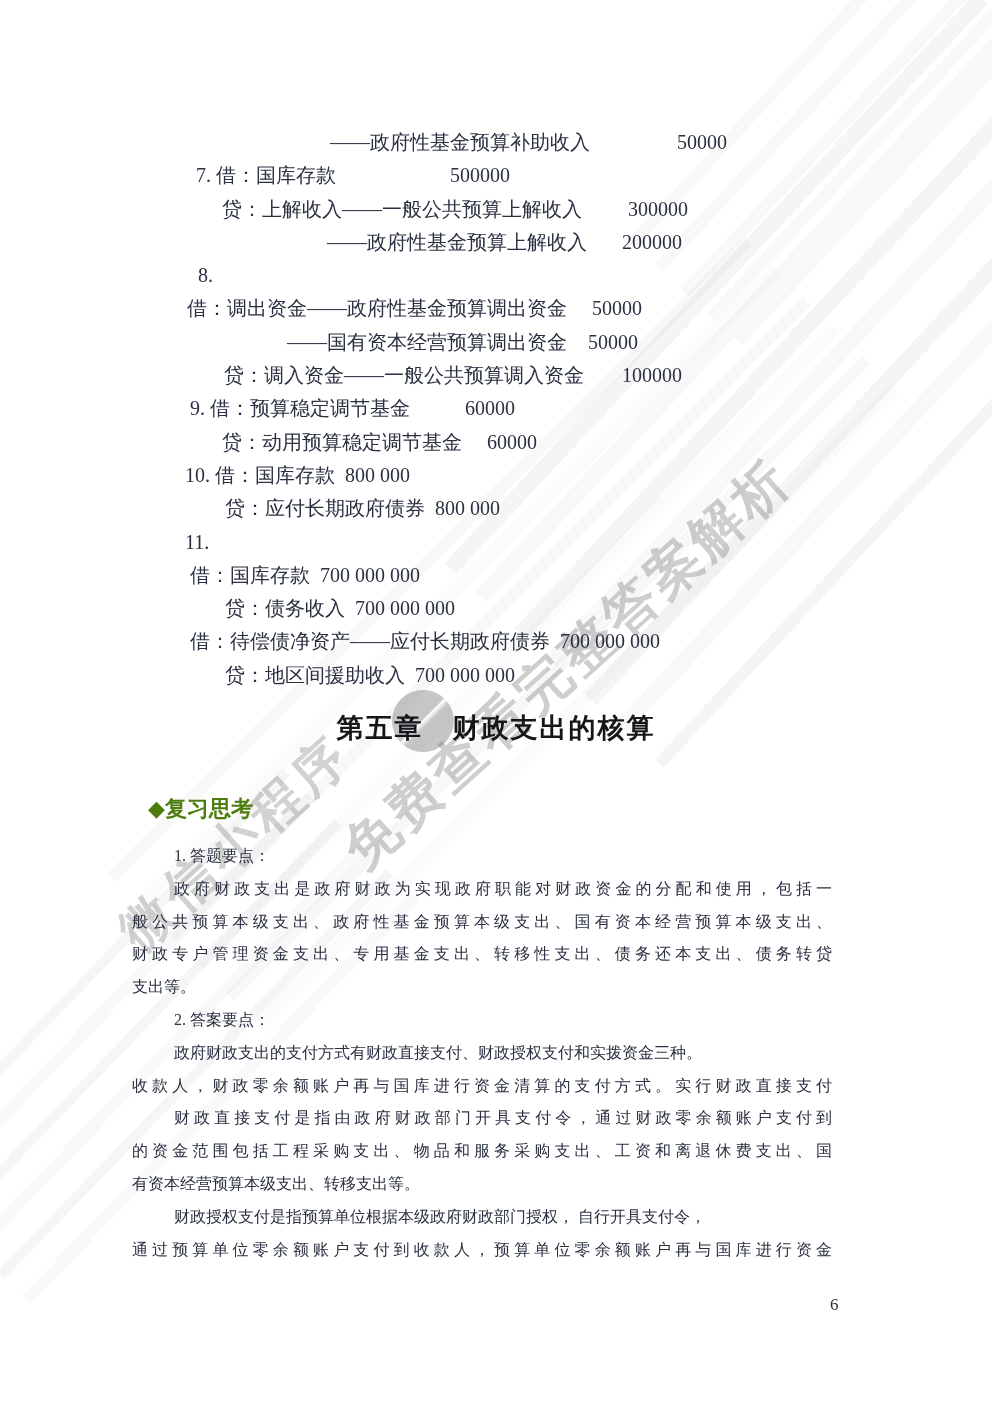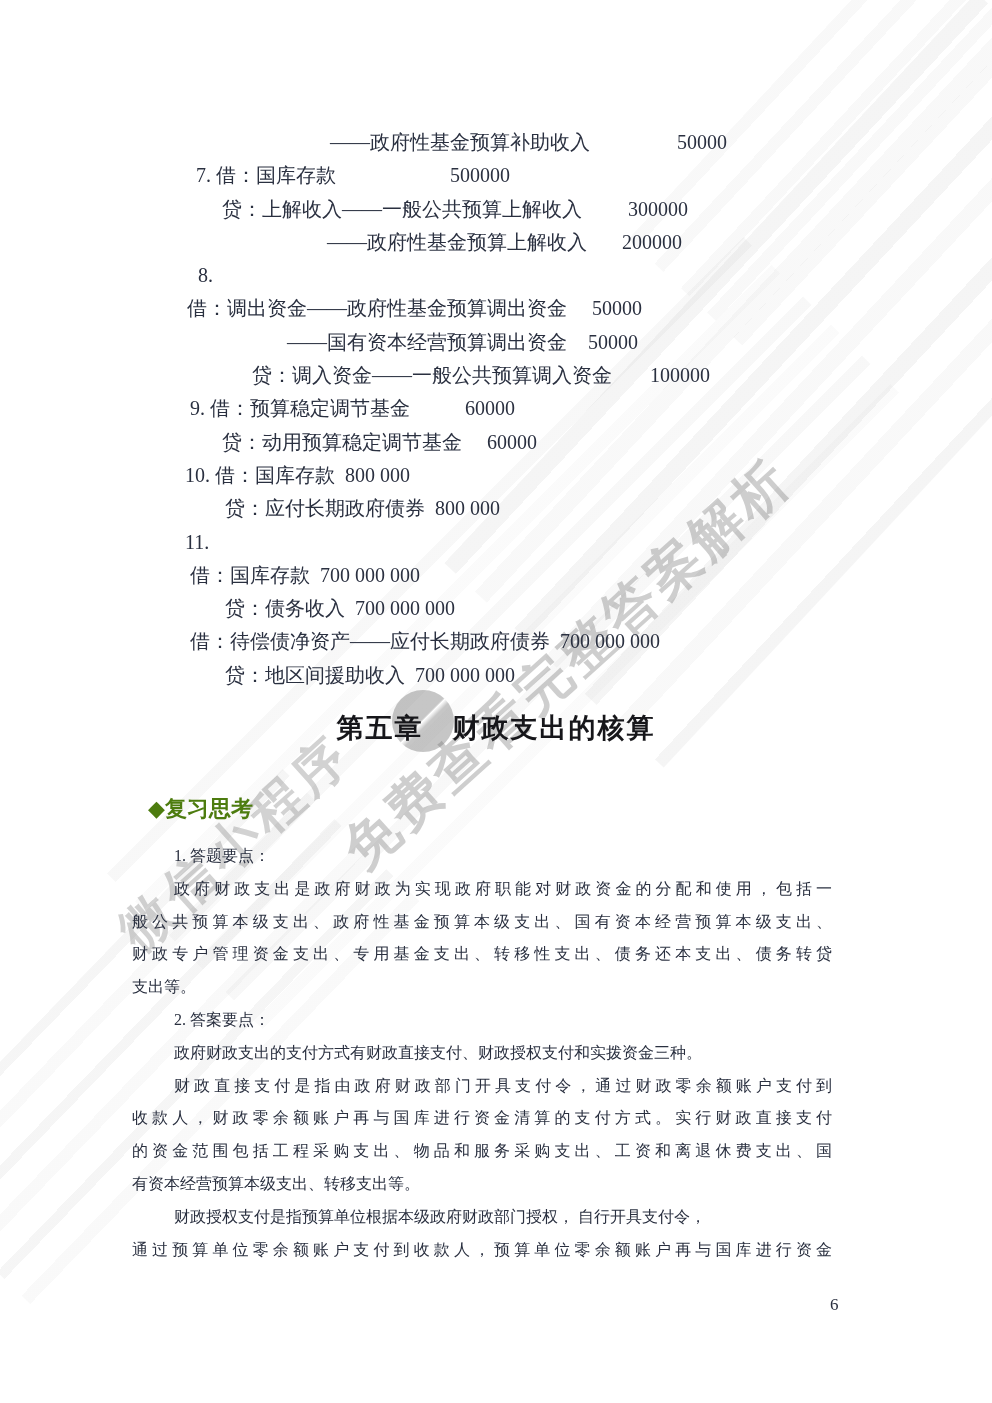--- a/index.html
+++ b/index.html
@@ -46,21 +46,21 @@
   .entries{position:absolute;left:148px;top:126px;right:40px;font-size:20px;}
   .entry{height:33.3px;line-height:33.3px;white-space:nowrap;}
   .amt{display:inline-block;}
   .e1 {margin-left:182px;} .e1  .amt{margin-left:87px;}
   .e2 {margin-left:48px;}  .e2  .amt{margin-left:114px;}
   .e3 {margin-left:74px;}  .e3  .amt{margin-left:46px;}
   .e4 {margin-left:179px;} .e4  .amt{margin-left:35px;}
   .e5 {margin-left:50px;}
   .e6 {margin-left:39px;}  .e6  .amt{margin-left:25px;}
   .e7 {margin-left:139px;} .e7  .amt{margin-left:21px;}
-  .e8 {margin-left:104px;}  .e8  .amt{margin-left:38px;}
+  .e8 {margin-left:76px;}  .e8  .amt{margin-left:38px;}
   .e9 {margin-left:42px;}  .e9  .amt{margin-left:55px;}
   .e10{margin-left:74px;}  .e10 .amt{margin-left:25px;}
   .e11{margin-left:37px;}  .e11 .amt{margin-left:10px;}
   .e12{margin-left:77px;}  .e12 .amt{margin-left:10px;}
   .e13{margin-left:37px;}
   .e14{margin-left:42px;}  .e14 .amt{margin-left:10px;}
   .e15{margin-left:77px;}  .e15 .amt{margin-left:10px;}
   .e16{margin-left:42px;}  .e16 .amt{margin-left:10px;}
   .e17{margin-left:77px;}  .e17 .amt{margin-left:10px;}
   .chapter{
@@ -120,22 +120,22 @@
     <div class="section">◆复习思考</div>
 
     <div class="paras">
       <div class="pl ind">1. 答题要点：</div>
       <div class="pl ind full">政府财政支出是政府财政为实现政府职能对财政资金的分配和使用，包括一</div>
       <div class="pl full">般公共预算本级支出、政府性基金预算本级支出、国有资本经营预算本级支出、</div>
       <div class="pl full">财政专户管理资金支出、专用基金支出、转移性支出、债务还本支出、债务转贷</div>
       <div class="pl">支出等。</div>
       <div class="pl ind">2. 答案要点：</div>
       <div class="pl ind">政府财政支出的支付方式有财政直接支付、财政授权支付和实拨资金三种。</div>
+      <div class="pl full">收款人，财政零余额账户再与国库进行资金清算的支付方式。实行财政直接支付</div>
       <div class="pl ind full">财政直接支付是指由政府财政部门开具支付令，通过财政零余额账户支付到</div>
-      <div class="pl full">收款人，财政零余额账户再与国库进行资金清算的支付方式。实行财政直接支付</div>
       <div class="pl full">的资金范围包括工程采购支出、物品和服务采购支出、工资和离退休费支出、国</div>
       <div class="pl">有资本经营预算本级支出、转移支出等。</div>
       <div class="pl ind">财政授权支付是指预算单位根据本级政府财政部门授权， 自行开具支付令，</div>
       <div class="pl full">通过预算单位零余额账户支付到收款人，预算单位零余额账户再与国库进行资金</div>
     </div>
 
     <div class="pagenum">6</div>
 
   </div>
 </div>

